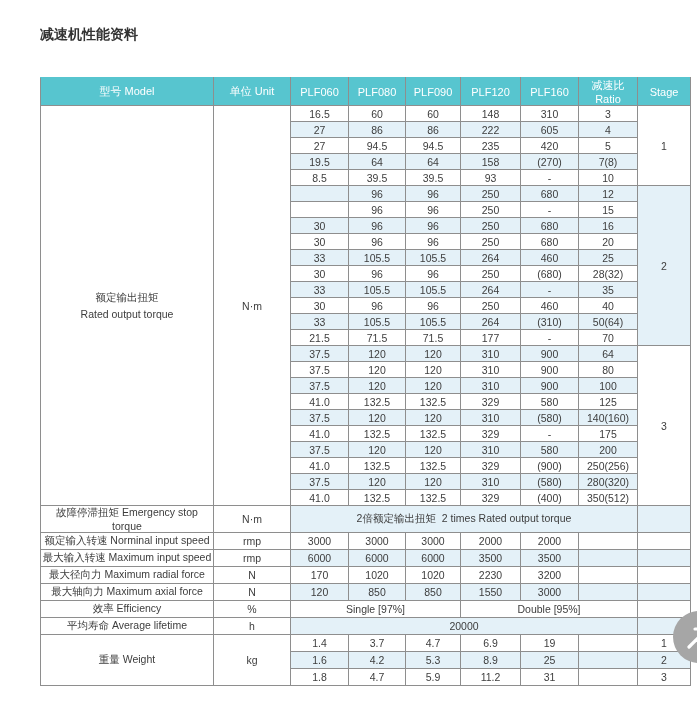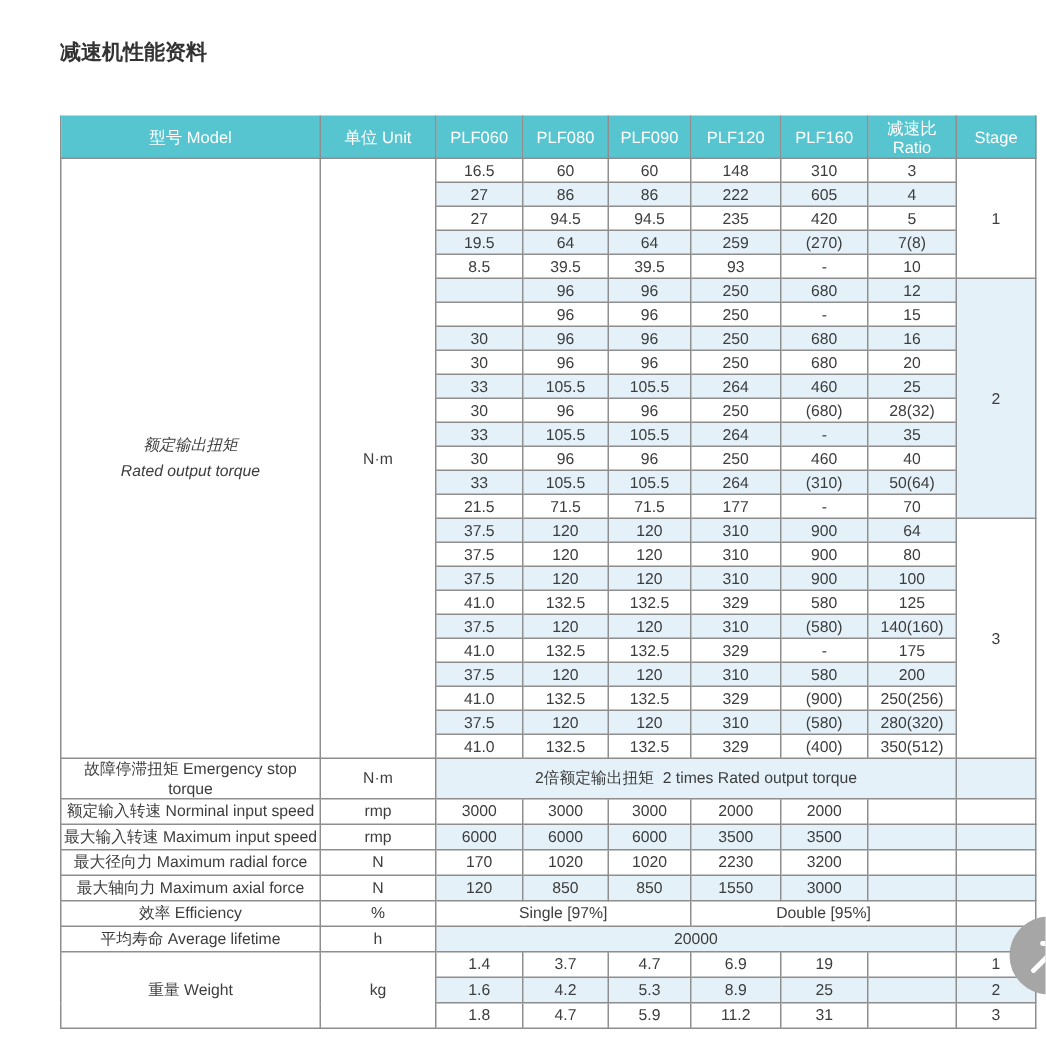--- a/index.html
+++ b/index.html
@@ -22,21 +22,21 @@
   }
   table.perf td{
     border:1px solid var(--border);font-size:10.5px;color:var(--ink);
     text-align:center;padding:0;background:#fff;
   }
   tr.torque td{height:16px;}
   tr.spec td{height:17px;}
   tr.stripe td{background:var(--stripe);}
   td.plain{background:#fff !important;}
   td.lbl{text-align:left;padding-left:12px;margin-top:28px;}
-  td.big-label{text-align:left;padding-left:12px;background:#fff !important;font-size:10.5px;line-height:1.6;font-style:italic;}
+  td.big-label{text-align:left;padding-left:12px;background:#fff !important;font-size:10.5px;line-height:1.6;}
   td.unit-cell{background:#fff !important;}
   td.stage-white{background:#fff !important;}
   td.stage-blue{background:var(--stripe) !important;}
   td.span-cell{white-space:pre;}
   .fab{
     position:absolute;left:673px;top:611px;width:52px;height:52px;border-radius:50%;
     background:var(--fab);border:none;padding:0;cursor:pointer;
     display:flex;align-items:center;justify-content:center;
   }
   .fab svg{width:52px;height:52px;}
@@ -101,21 +101,21 @@
           <td>94.5</td>
           <td>94.5</td>
           <td>235</td>
           <td>420</td>
           <td>5</td>
         </tr>
         <tr class="torque stripe">
           <td>19.5</td>
           <td>64</td>
           <td>64</td>
-          <td>259</td>
+          <td>158</td>
           <td>(270)</td>
           <td>7(8)</td>
         </tr>
         <tr class="torque">
           <td>8.5</td>
           <td>39.5</td>
           <td>39.5</td>
           <td>93</td>
           <td>-</td>
           <td>10</td>

